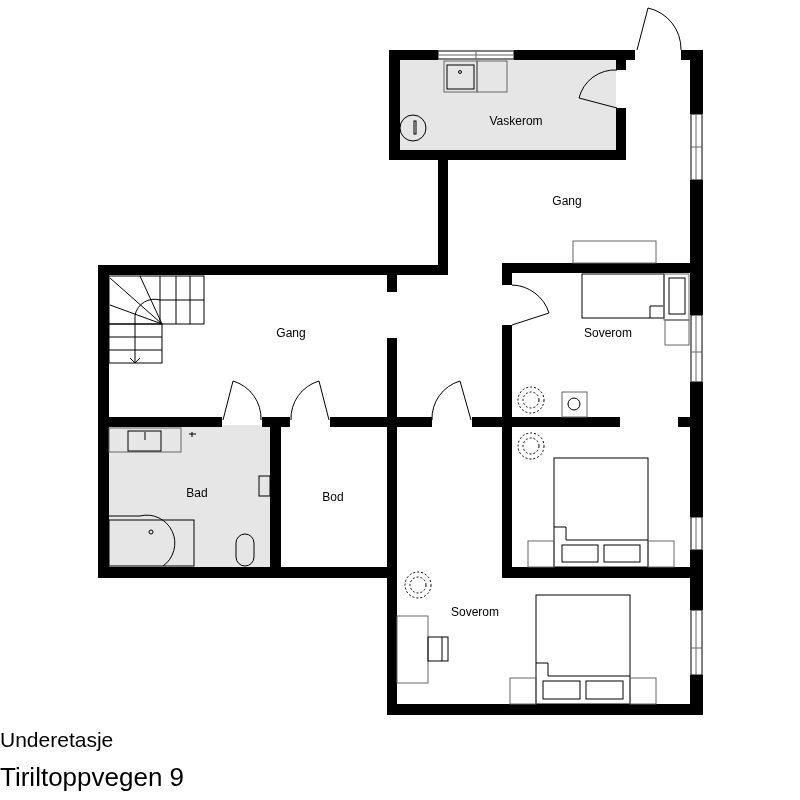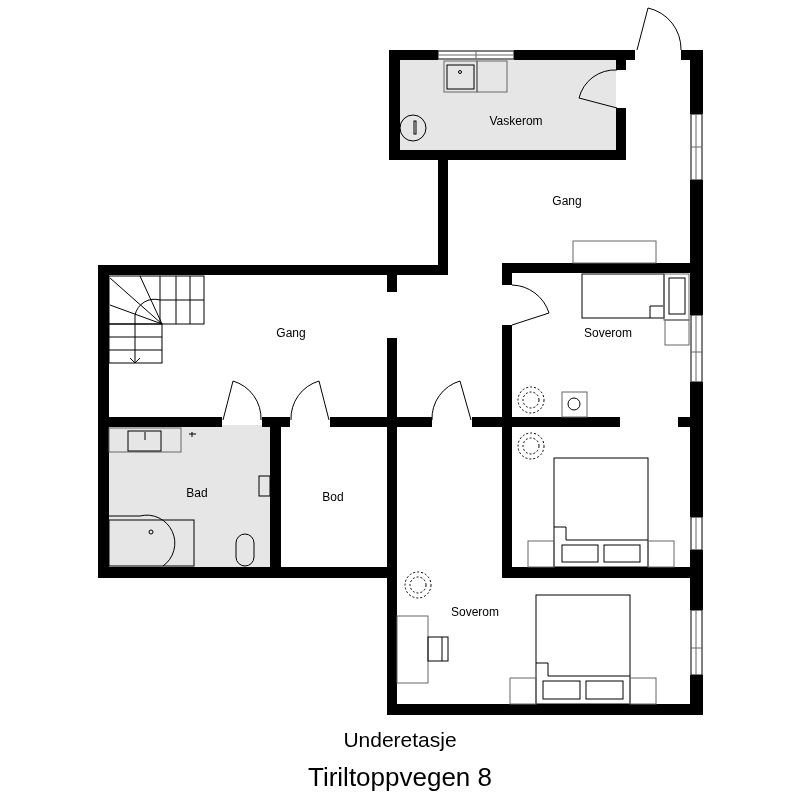--- a/index.html
+++ b/index.html
@@ -3,21 +3,21 @@
 <meta charset="utf-8">
 <style>
   html, body { margin:0; padding:0; background:#ffffff; }
   body { width:800px; height:800px; position:relative; overflow:hidden; font-family:"Liberation Sans", sans-serif; }
   #plan { position:absolute; left:0; top:0; width:800px; height:800px; }
   .wall { fill:#000; }
   .floor-gray { fill:#e6e6e6; }
   .line { fill:none; stroke:#000; stroke-width:1; }
   .gline { fill:none; stroke:#666; stroke-width:1; }
   .room-label { font-family:"Liberation Sans", sans-serif; font-size:12px; fill:#000; }
-  .caption { position:absolute; left:0; width:800px; text-align:center; color:#000; }
+  .caption { position:absolute; left:0; width:800px; color:#000; }
   .floor-name { top:728px; font-size:21px; }
   .address { top:762px; font-size:26px; }
 </style>
 </head>
 <body>
 
 <svg id="plan" viewBox="0 0 800 800" xmlns="http://www.w3.org/2000/svg">
 
   <rect class="floor-gray" x="400" y="60" width="216" height="90"></rect>
   <rect class="floor-gray" x="108" y="425" width="162" height="142"></rect>
@@ -182,13 +182,13 @@
     <text class="room-label" x="567" y="205" text-anchor="middle">Gang</text>
     <text class="room-label" x="291" y="337" text-anchor="middle">Gang</text>
     <text class="room-label" x="608" y="337" text-anchor="middle">Soverom</text>
     <text class="room-label" x="197" y="497" text-anchor="middle">Bad</text>
     <text class="room-label" x="333" y="501" text-anchor="middle">Bod</text>
     <text class="room-label" x="475" y="616" text-anchor="middle">Soverom</text>
   </g>
 </svg>
 
 <div class="caption floor-name">Underetasje</div>
-<div class="caption address">Tiriltoppvegen 8</div>
+<div class="caption address">Tiriltoppvegen 9</div>
 
 </body></html>

